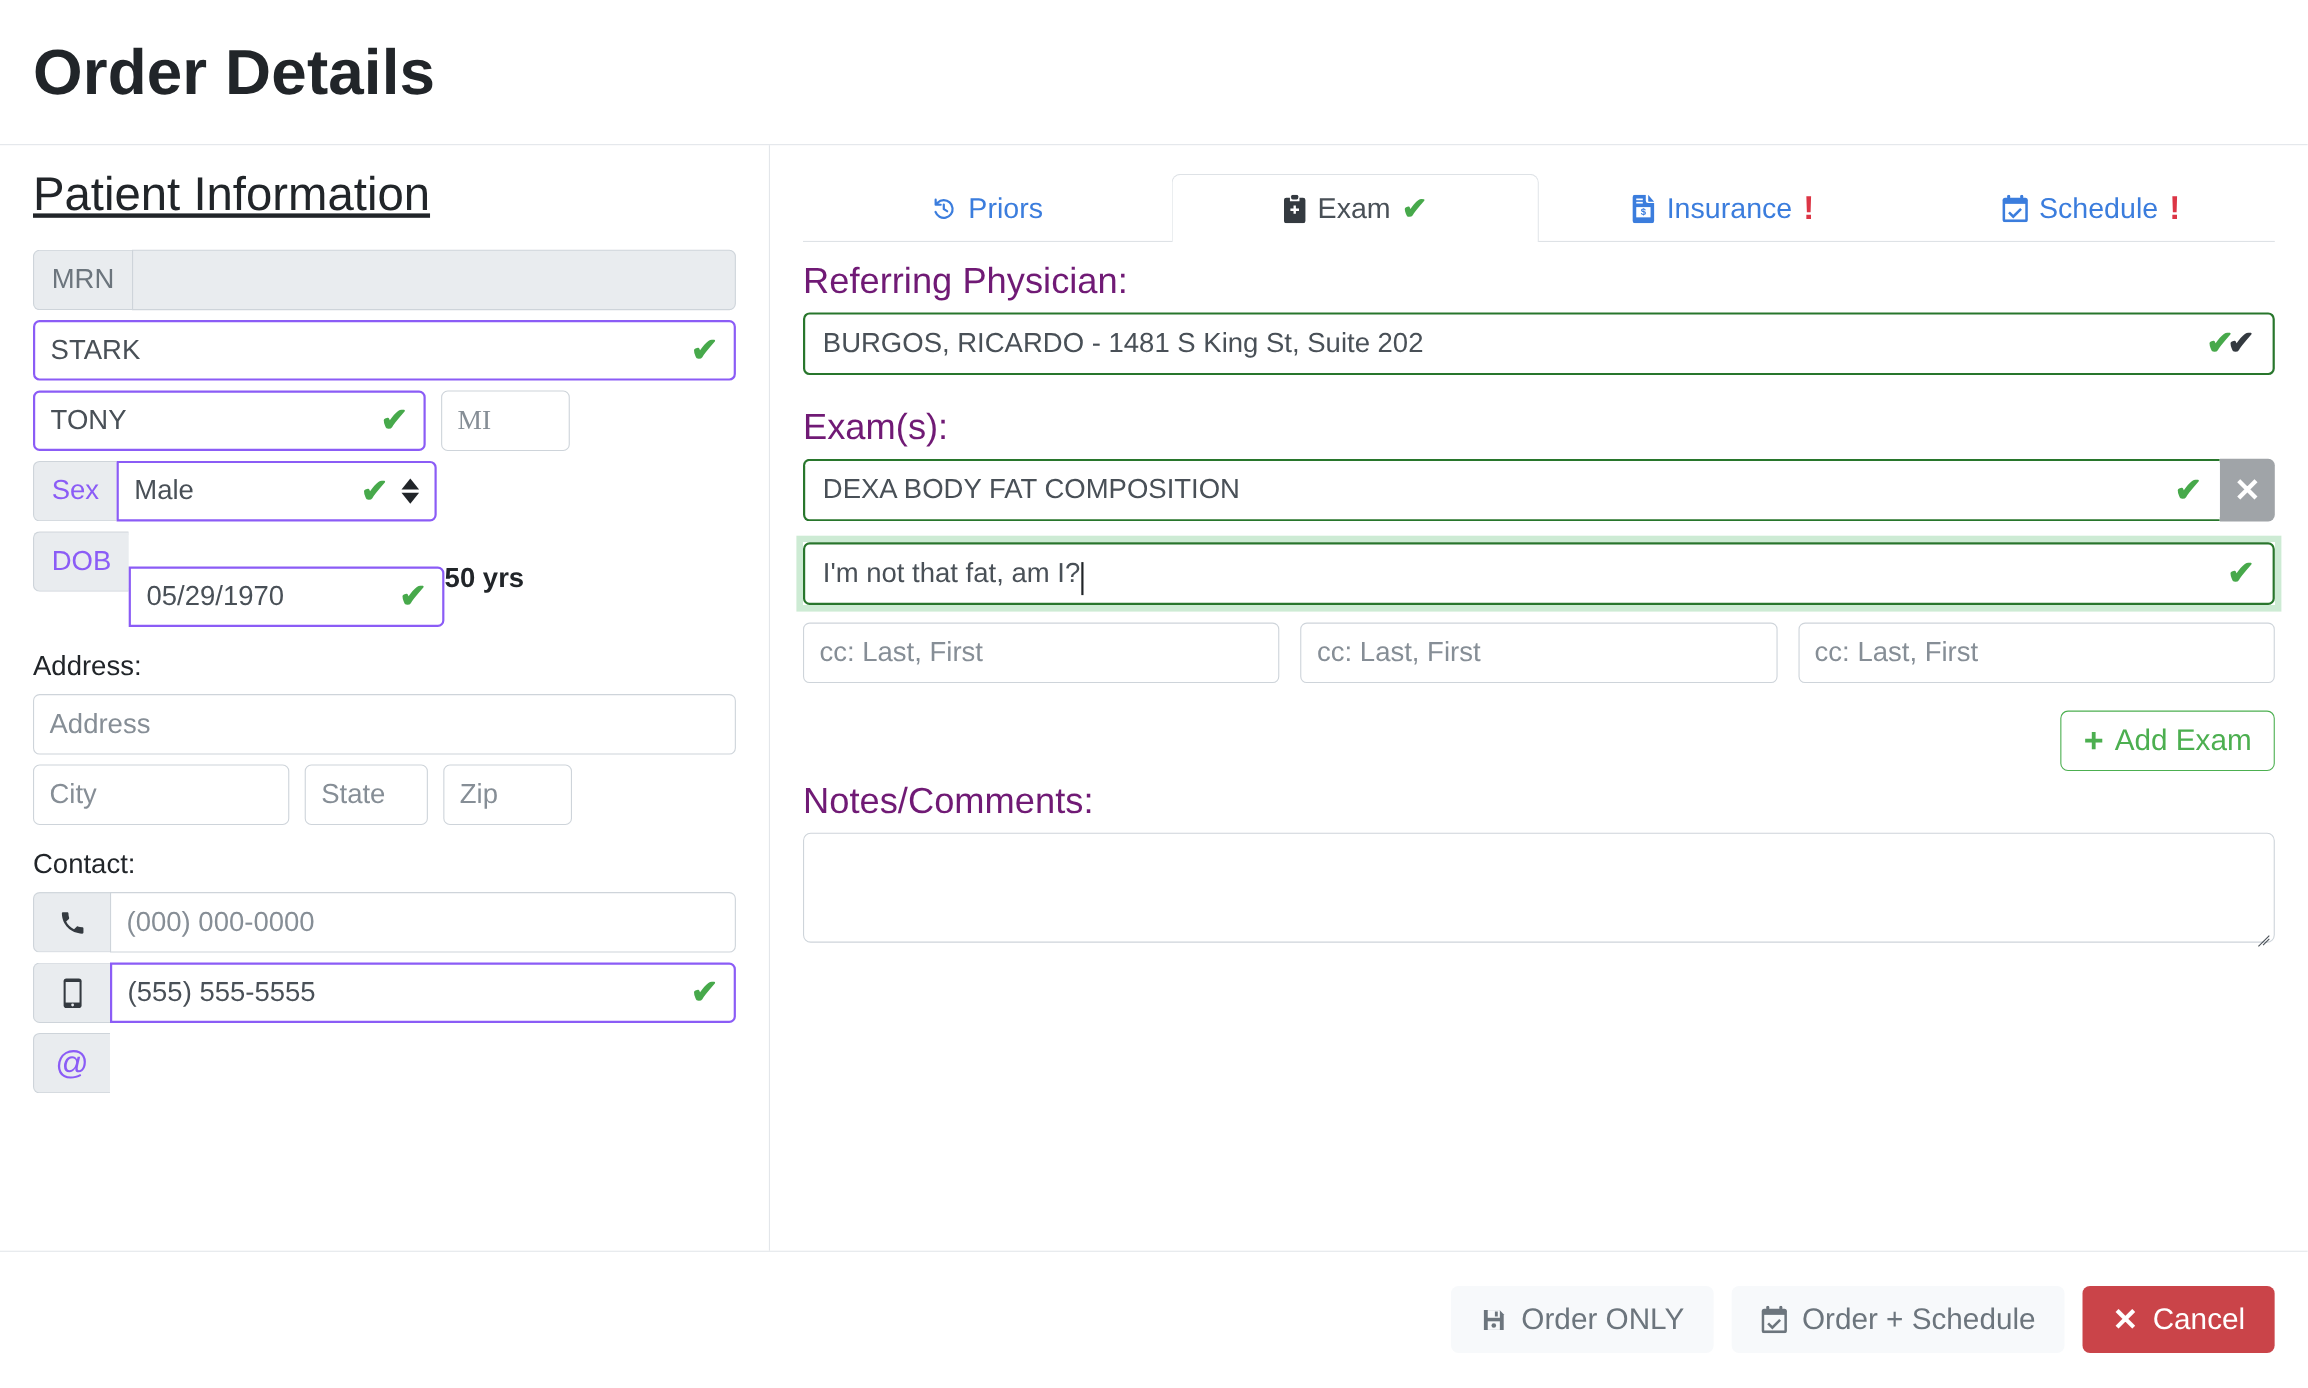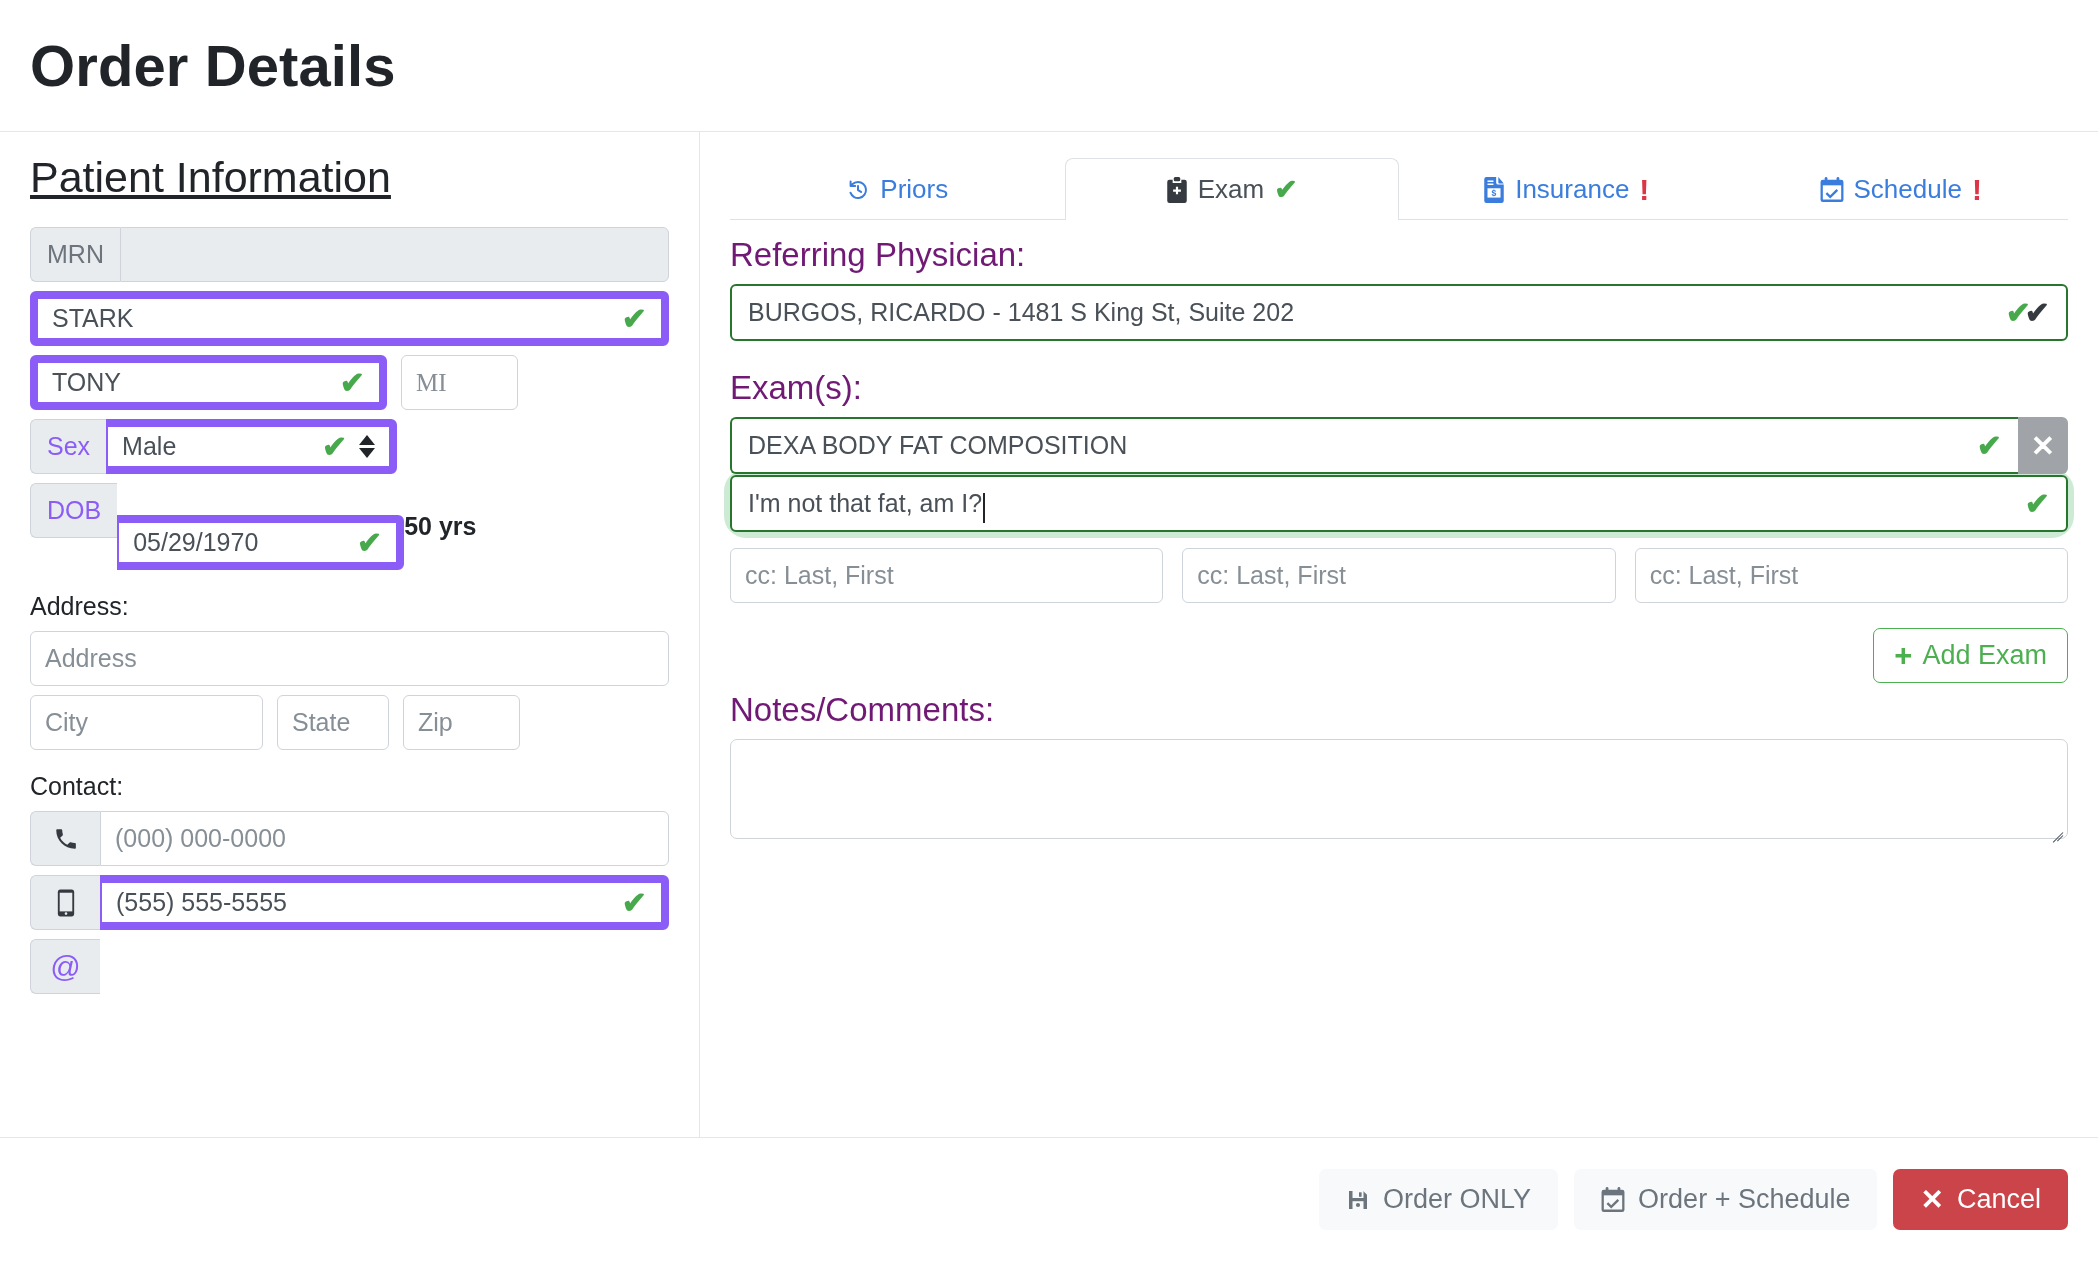--- a/index.html
+++ b/index.html
@@ -61,21 +61,21 @@
     border-radius: 6px;
     background: #fff;
     display: flex;
     align-items: center;
     padding: 0 14px;
     font-size: 25px;
     color: #495057;
     flex: 1;
     min-width: 0;
   }
-  .ctrl.valid { border: 8px solid #8b5cf6; }
+  .ctrl.valid { border: 2px solid #8b5cf6; }
   .ctrl.ph { color: #868e96; }
   .ctrl .val { white-space: nowrap; overflow: hidden; text-overflow: ellipsis; }
 
   .addon {
     height: 55px;
     border: 1px solid #ced4da;
     border-right: none;
     border-radius: 6px 0 0 6px;
     background: #e9ecef;
     color: #8b5cf6;
@@ -203,22 +203,22 @@
     border-radius: 0 6px 6px 0;
     display: flex;
     align-items: center;
     justify-content: center;
     color: #ffffff;
     font-size: 29px;
     font-weight: 700;
     cursor: pointer;
   }
   .focus-wrap {
-    margin-top: 1px;
-    border-radius: 16px;
+    margin-top: 19px;
+    border-radius: 0;
     box-shadow: 0 0 0 6px rgba(40,167,69,0.23);
   }
   .caret-bar {
     display: inline-block;
     width: 2px; height: 30px;
     background: #212529;
     margin-left: 1px;
     position: relative;
     top: 4px;
   }

